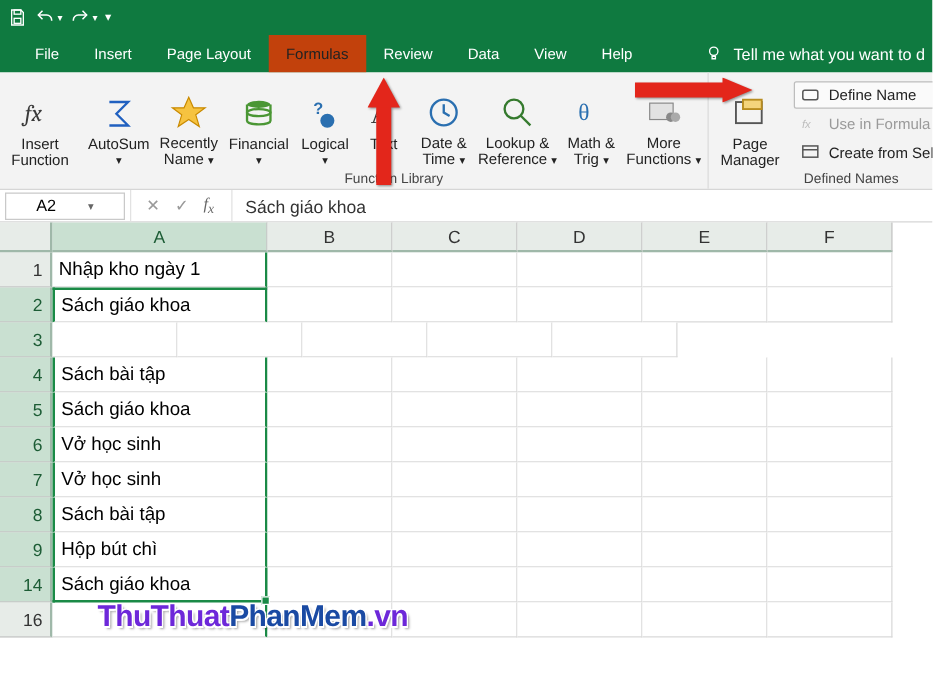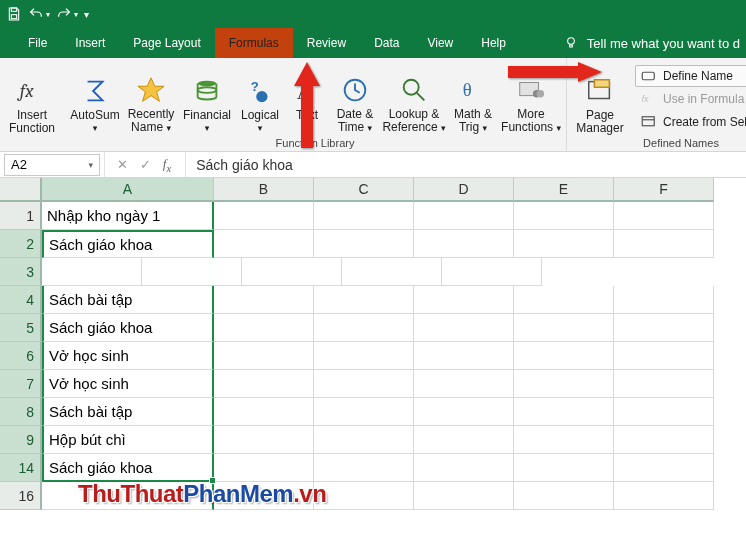--- a/index.html
+++ b/index.html
@@ -18,21 +18,21 @@
   .group { border-right: 1px solid #dcdcdc; display: flex; flex-direction: column; padding: 3px 4px 2px; }
   .group-body { display: flex; align-items: flex-end; gap: 2px; flex: 1; }
   .group-label { text-align: center; font-size: 11px; color: #444; padding: 2px 0 0; }
   .big-btn { display: flex; flex-direction: column; align-items: center; justify-content: flex-end; width: 54px; height: 68px; padding-bottom: 0px; cursor: pointer; text-align: center; font-size: 12px; line-height: 13px; color: #222; }
   .big-btn .ic { height: 30px; display:flex; align-items:center; justify-content:center; margin-bottom: 3px;}
   .small-stack { display:flex; flex-direction:column; gap:1px; width: 160px; padding: 2px 4px; }
   .small-btn { display:flex; align-items:center; height:22px; padding:0 4px; gap:5px; font-size:12px; color:#222; cursor:pointer; border:1px solid transparent; border-radius:2px;}
   .small-btn.boxed { border:1px solid #bdbdbd; background:#fafafa; }
   .small-btn.disabled { color:#9a9a9a; }
   .namebox-row { height: 26px; display:flex; align-items:center; border-bottom: 1px solid #d6d6d6; background: #fff; }
-  .namebox { width: 96px; border: 1px solid #c9c9c9; margin: 0 4px; height: 22px; display:flex; align-items:center; padding: 0 6px; font-size: 13px; justify-content:space-between;}
+  .namebox { width: 96px; border: 1px solid #c9c9c9; margin: 0 4px; height: 22px; display:flex; align-items:center; padding: 0 24px; font-size: 13px; justify-content:space-between;}
   .namebox .dd { font-size:9px; color:#666; }
   .fx-icons { display:flex; align-items:center; gap: 12px; padding: 0 12px; color:#9a9a9a; height:100%; border-left:1px solid #e2e2e2; border-right:1px solid #e2e2e2;}
   .fx-label { font-style: italic; font-family: "Cambria Math", serif; color:#666; margin-right:2px;}
   .formula-text { padding: 0 10px; font-size: 14px; color:#333; }
   .grid-wrap { display:flex; }
   .corner { width: 42px; height: 24px; background: #e7ece8; border-right: 2px solid #9fb8a9; border-bottom: 2px solid #9fb8a9; }
   .col-headers { display:flex; }
   .col-h { width: 100px; height: 24px; background: #e7ece8; border-right: 1px solid #c6c6c6; border-bottom: 2px solid #9fb8a9; display:flex; align-items:center; justify-content:center; font-size:14px; color:#333;}
   .col-h:first-child { width: 172px; background: #c9e0d1; border-top: 0; color:#1c5c35;}
   .rows { }
@@ -42,21 +42,21 @@
   .cell.colA { width:172px; }
   .row.sel .row-h { background:#c9e0d1; color:#1c5c35; }
   .sel-range .cell.colA { border-right:2px solid #1a8a46; }
   .sel-top { border-top: 2px solid #1a8a46; }
   .sel-left { border-left: 2px solid #1a8a46; }
   .sel-bottom-row .cell.colA { border-bottom: 2px solid #1a8a46; position:relative;}
   .fill-handle { position:absolute; width:7px; height:7px; background:#1a8a46; right:-4px; bottom:-4px; border:1px solid #fff;}
   .arrow1 { position:absolute; z-index:10; }
   .arrow-red { filter: drop-shadow(1px 1px 1px rgba(0,0,0,0.4)); }
   .watermark { position:absolute; left:78px; bottom:30px; font-family: "Arial Black", Arial, sans-serif; font-weight:900; font-size:24px; letter-spacing: -0.5px; z-index:20;}
-  .watermark .t1 { color:#b91c1c; text-shadow: -1px -1px 0 #fff, 1px -1px 0 #fff, -1px 1px 0 #fff, 1px 1px 0 #fff, 2px 2px 2px rgba(0,0,0,0.35);}
+  .watermark .t1 { color:#6d28d9; text-shadow: -1px -1px 0 #fff, 1px -1px 0 #fff, -1px 1px 0 #fff, 1px 1px 0 #fff, 2px 2px 2px rgba(0,0,0,0.35);}
   .watermark .t2 { color:#1a4aa3; text-shadow: -1px -1px 0 #fff, 1px -1px 0 #fff, -1px 1px 0 #fff, 1px 1px 0 #fff, 2px 2px 2px rgba(0,0,0,0.35);}
   svg.icon16 { width:18px; height:18px; }
   svg.icon28 { width:30px; height:30px; }
 </style>
 </head>
 <body>
 
 <div class="titlebar">
   <div class="qat">
     <span class="qat-btn">

